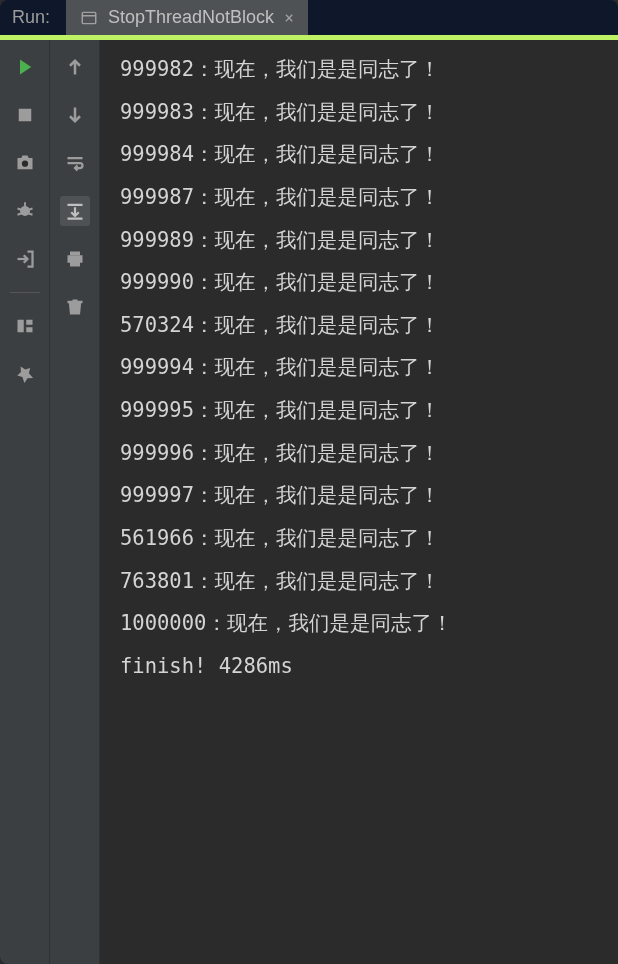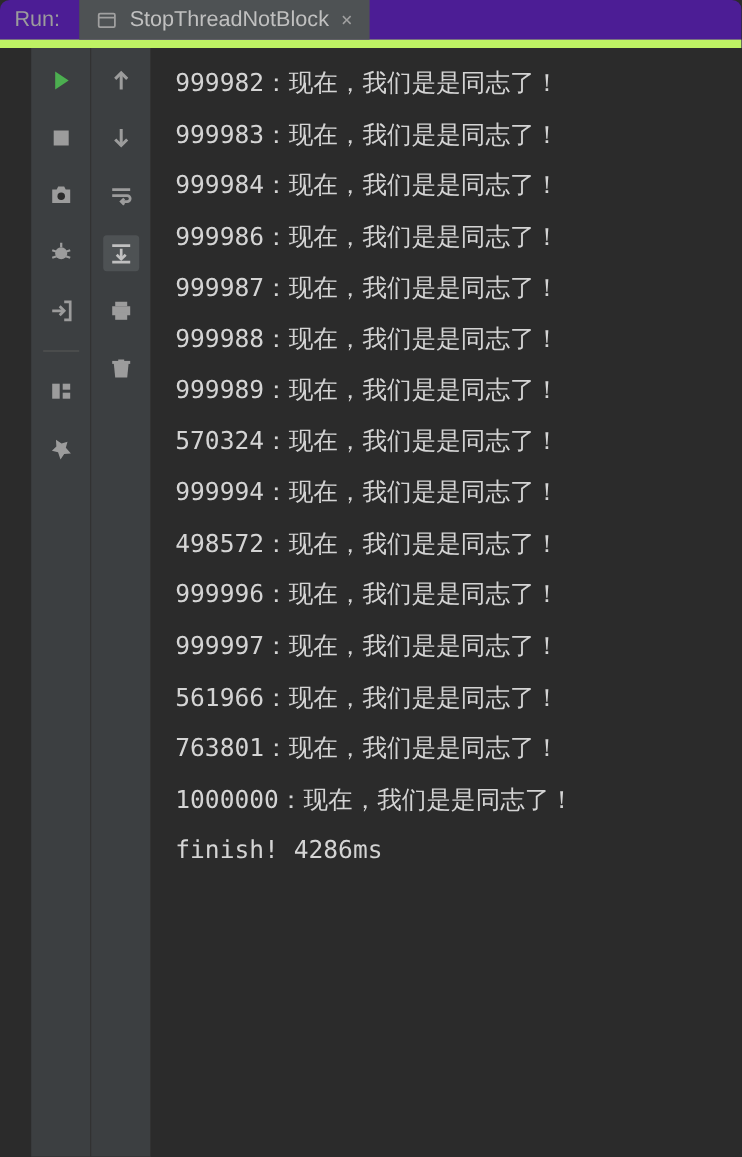--- a/index.html
+++ b/index.html
@@ -13,22 +13,22 @@
       background: #2b2b2b;
       font-family: "Menlo", "Consolas", monospace;
       color: #bbbbbb;
       overflow: hidden;
       border-radius: 8px;
     }
     .header {
       display: flex;
       align-items: center;
       height: 40px;
-      background: #4c1d95;
-      border-bottom: 7px solid #bef264;
+      background: #0f172a;
+      border-bottom: 5px solid #bef264;
       padding: 0 12px;
       gap: 16px;
     }
     .header-label {
       color: #9c9c9c;
       font-size: 18px;
       font-family: -apple-system, "Segoe UI", sans-serif;
     }
     .tab {
       display: flex;
@@ -53,21 +53,20 @@
       font-family: -apple-system, "Segoe UI", sans-serif;
     }
     .close-icon {
       color: #a0a0a0;
       font-size: 16px;
       cursor: pointer;
     }
     .main-area {
       display: flex;
       height: calc(100% - 40px);
-      padding-left: 26px;
     }
     .toolbar-left {
       width: 50px;
       background: #3c3f41;
       display: flex;
       flex-direction: column;
       align-items: center;
       padding-top: 12px;
       gap: 18px;
       border-right: 1px solid #323232;
@@ -226,27 +225,26 @@
           <path d="M6 2h4v2H6z"></path>
           <rect x="2" y="3" width="12" height="2"></rect>
         </svg>
     </div>
   </div>
 
   <div class="console">
     <div class="console-line">999982：现在，我们是是同志了！</div>
     <div class="console-line">999983：现在，我们是是同志了！</div>
     <div class="console-line">999984：现在，我们是是同志了！</div>
-    <div class="console-line">999986：现在，我们是是同志了！</div>
     <div class="console-line">999987：现在，我们是是同志了！</div>
-    <div class="console-line">999988：现在，我们是是同志了！</div>
     <div class="console-line">999989：现在，我们是是同志了！</div>
+    <div class="console-line">999990：现在，我们是是同志了！</div>
     <div class="console-line">570324：现在，我们是是同志了！</div>
     <div class="console-line">999994：现在，我们是是同志了！</div>
-    <div class="console-line">498572：现在，我们是是同志了！</div>
+    <div class="console-line">999995：现在，我们是是同志了！</div>
     <div class="console-line">999996：现在，我们是是同志了！</div>
     <div class="console-line">999997：现在，我们是是同志了！</div>
     <div class="console-line">561966：现在，我们是是同志了！</div>
     <div class="console-line">763801：现在，我们是是同志了！</div>
     <div class="console-line">1000000：现在，我们是是同志了！</div>
     <div class="console-line">finish! 4286ms</div>
   </div>
 </div>
 
 </body></html>

